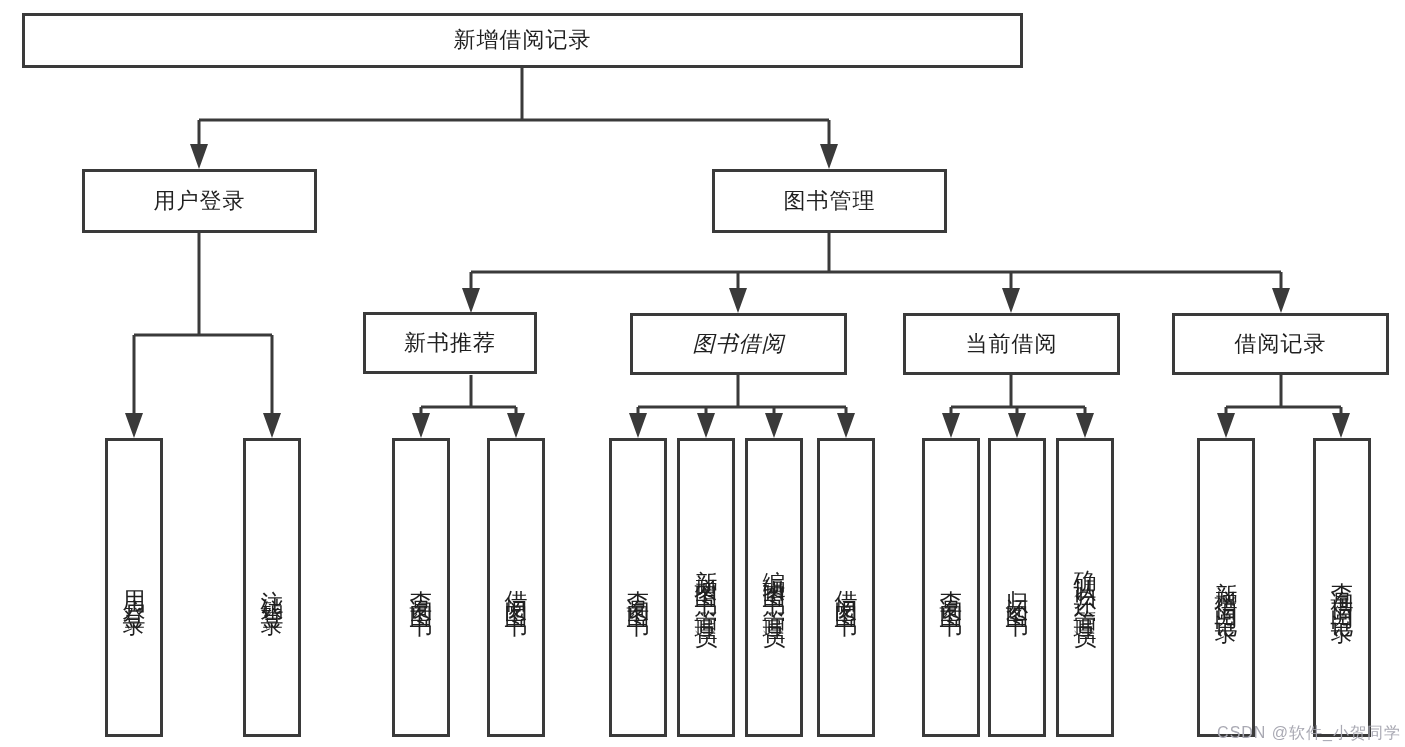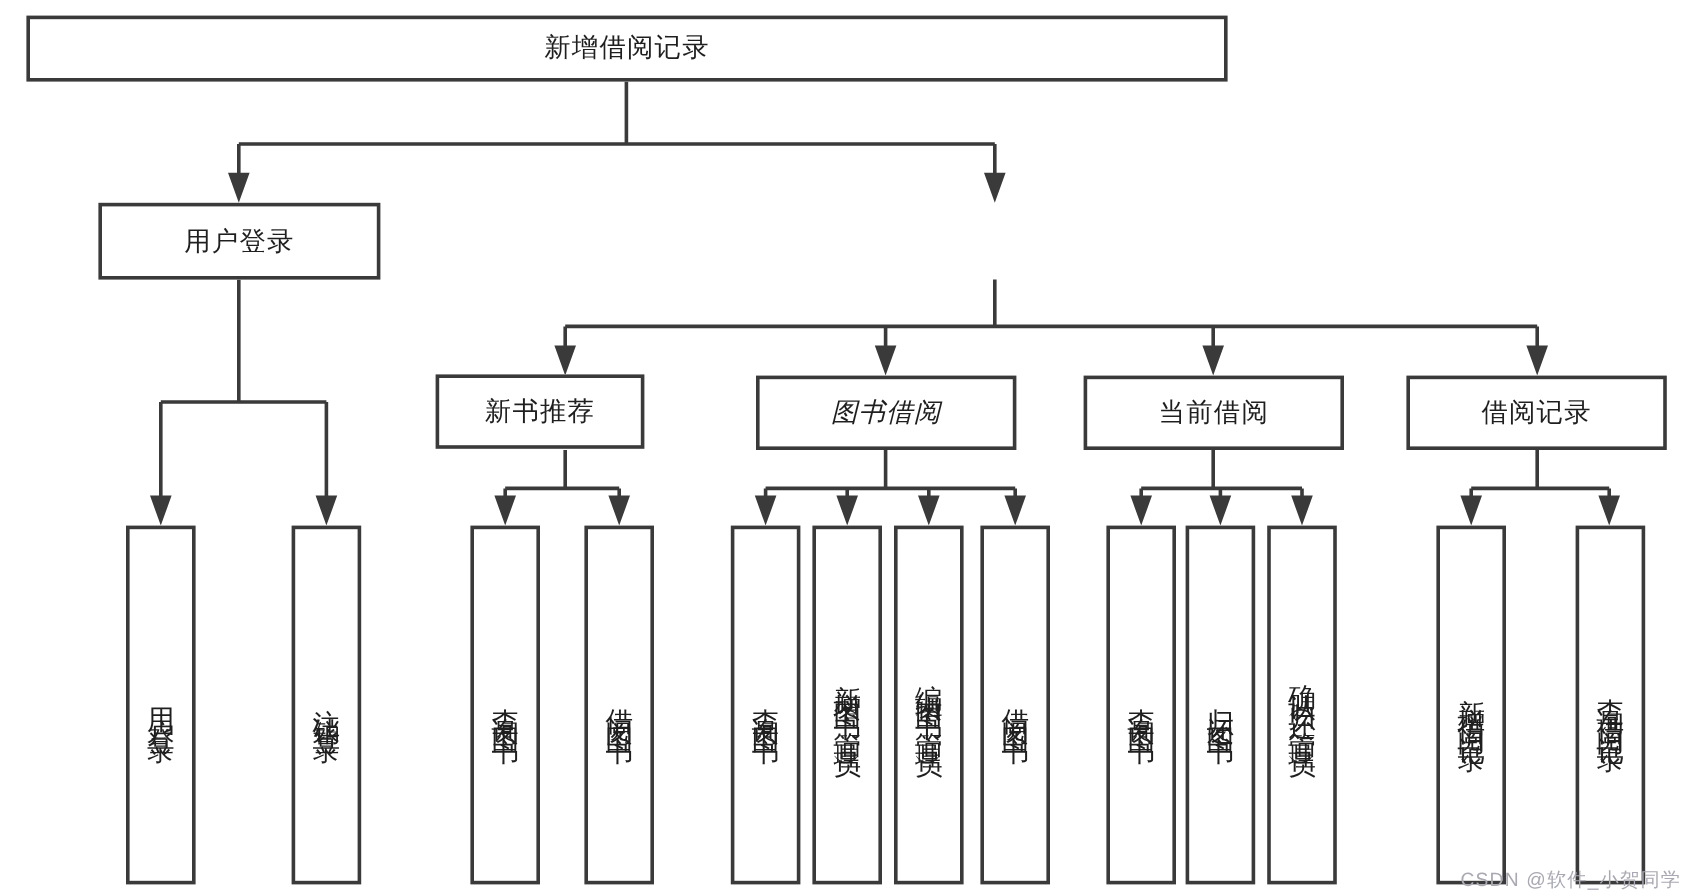--- a/index.html
+++ b/index.html
@@ -99,20 +99,23 @@
              M1217 413 L1235 413 L1226 438 Z M1332 413 L1350 413 L1341 438 Z" fill="#3a3a3a" stroke="none"></path>
   </svg>
 
   <div class="box h-box n-root">
     <span>新增借阅记录</span>
   </div>
 
   <div class="box h-box n-l2a">
     <span>用户登录</span>
   </div>
+  <div class="box h-box n-l2b">
+    <span>图书管理</span>
+  </div>
 
   <div class="box h-box n-l3a">
     <span>新书推荐</span>
   </div>
   <div class="box h-box n-l3b">
     <span>图书借阅</span>
   </div>
   <div class="box h-box n-l3c">
     <span>当前借阅</span>
   </div>

